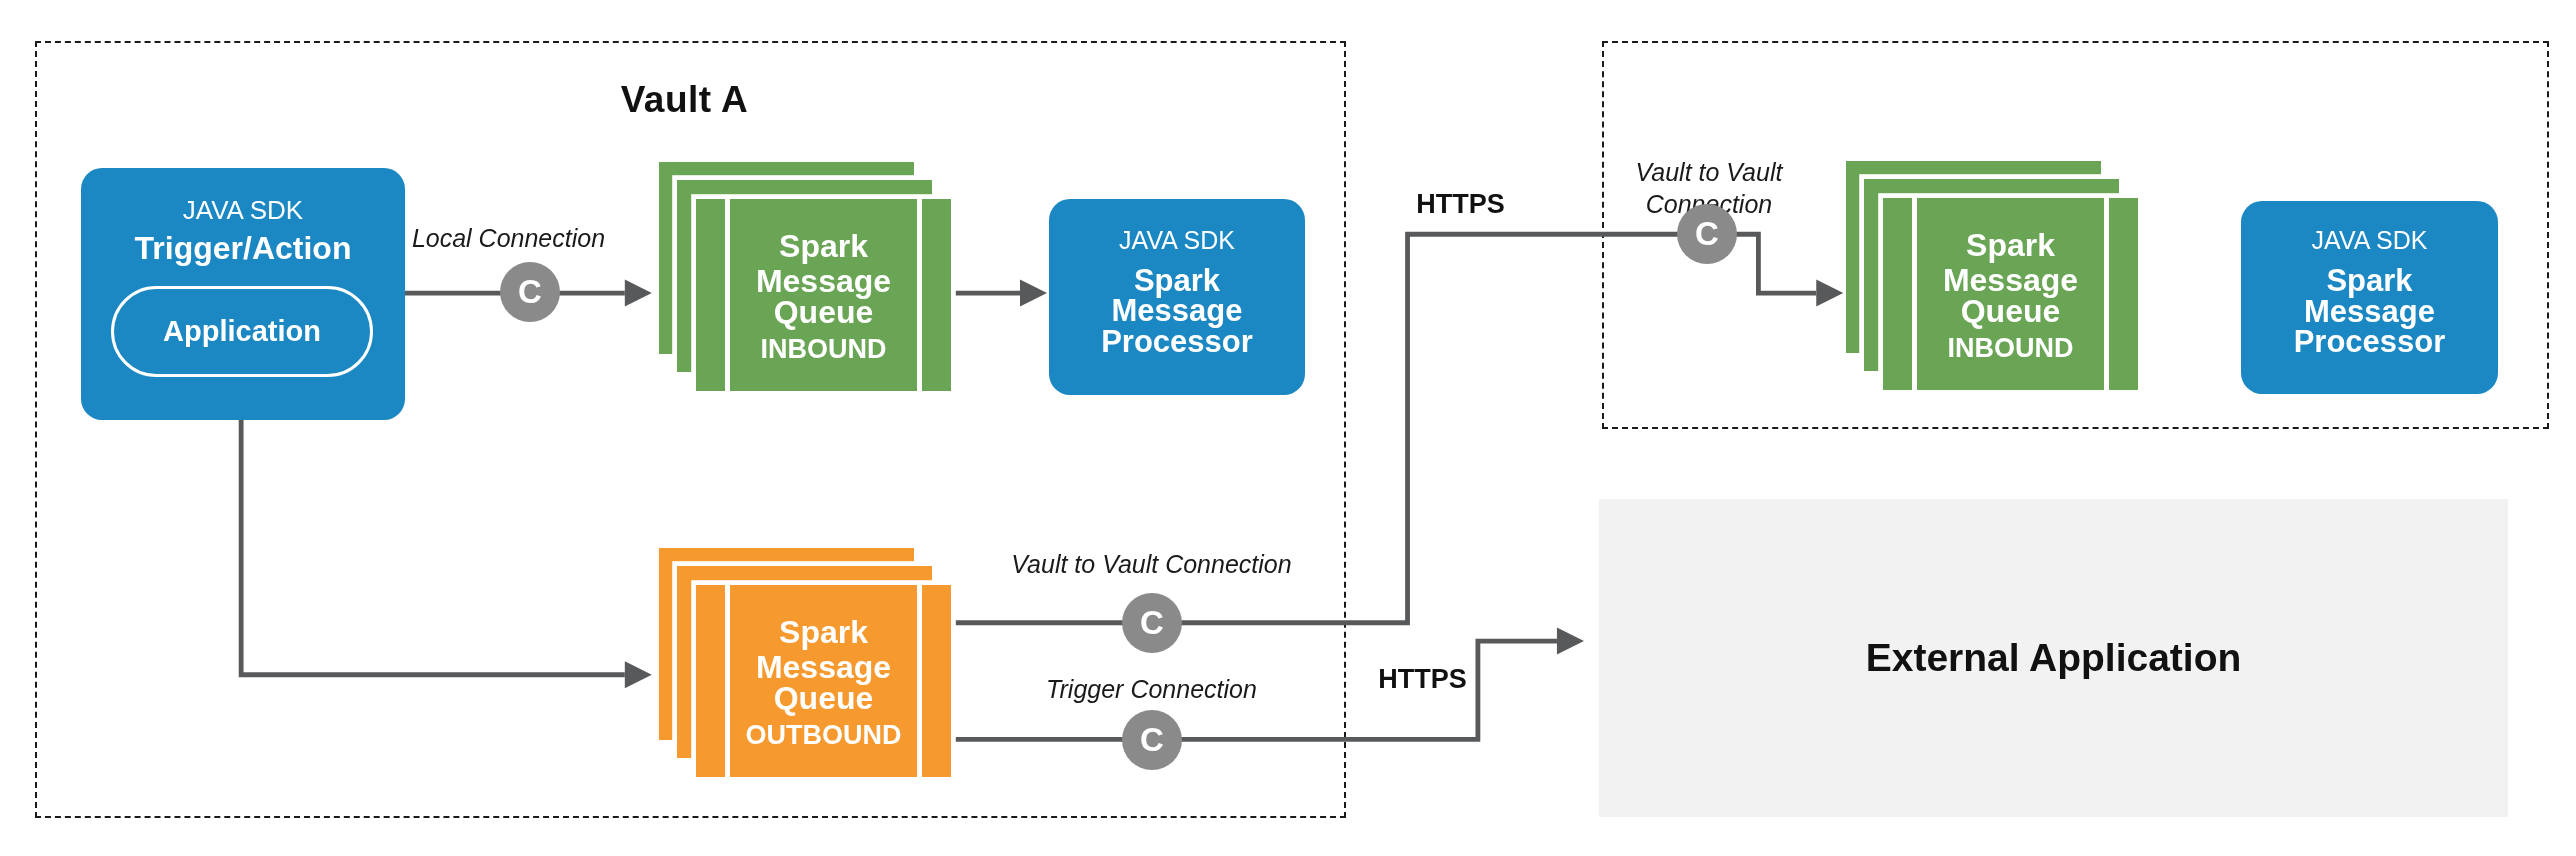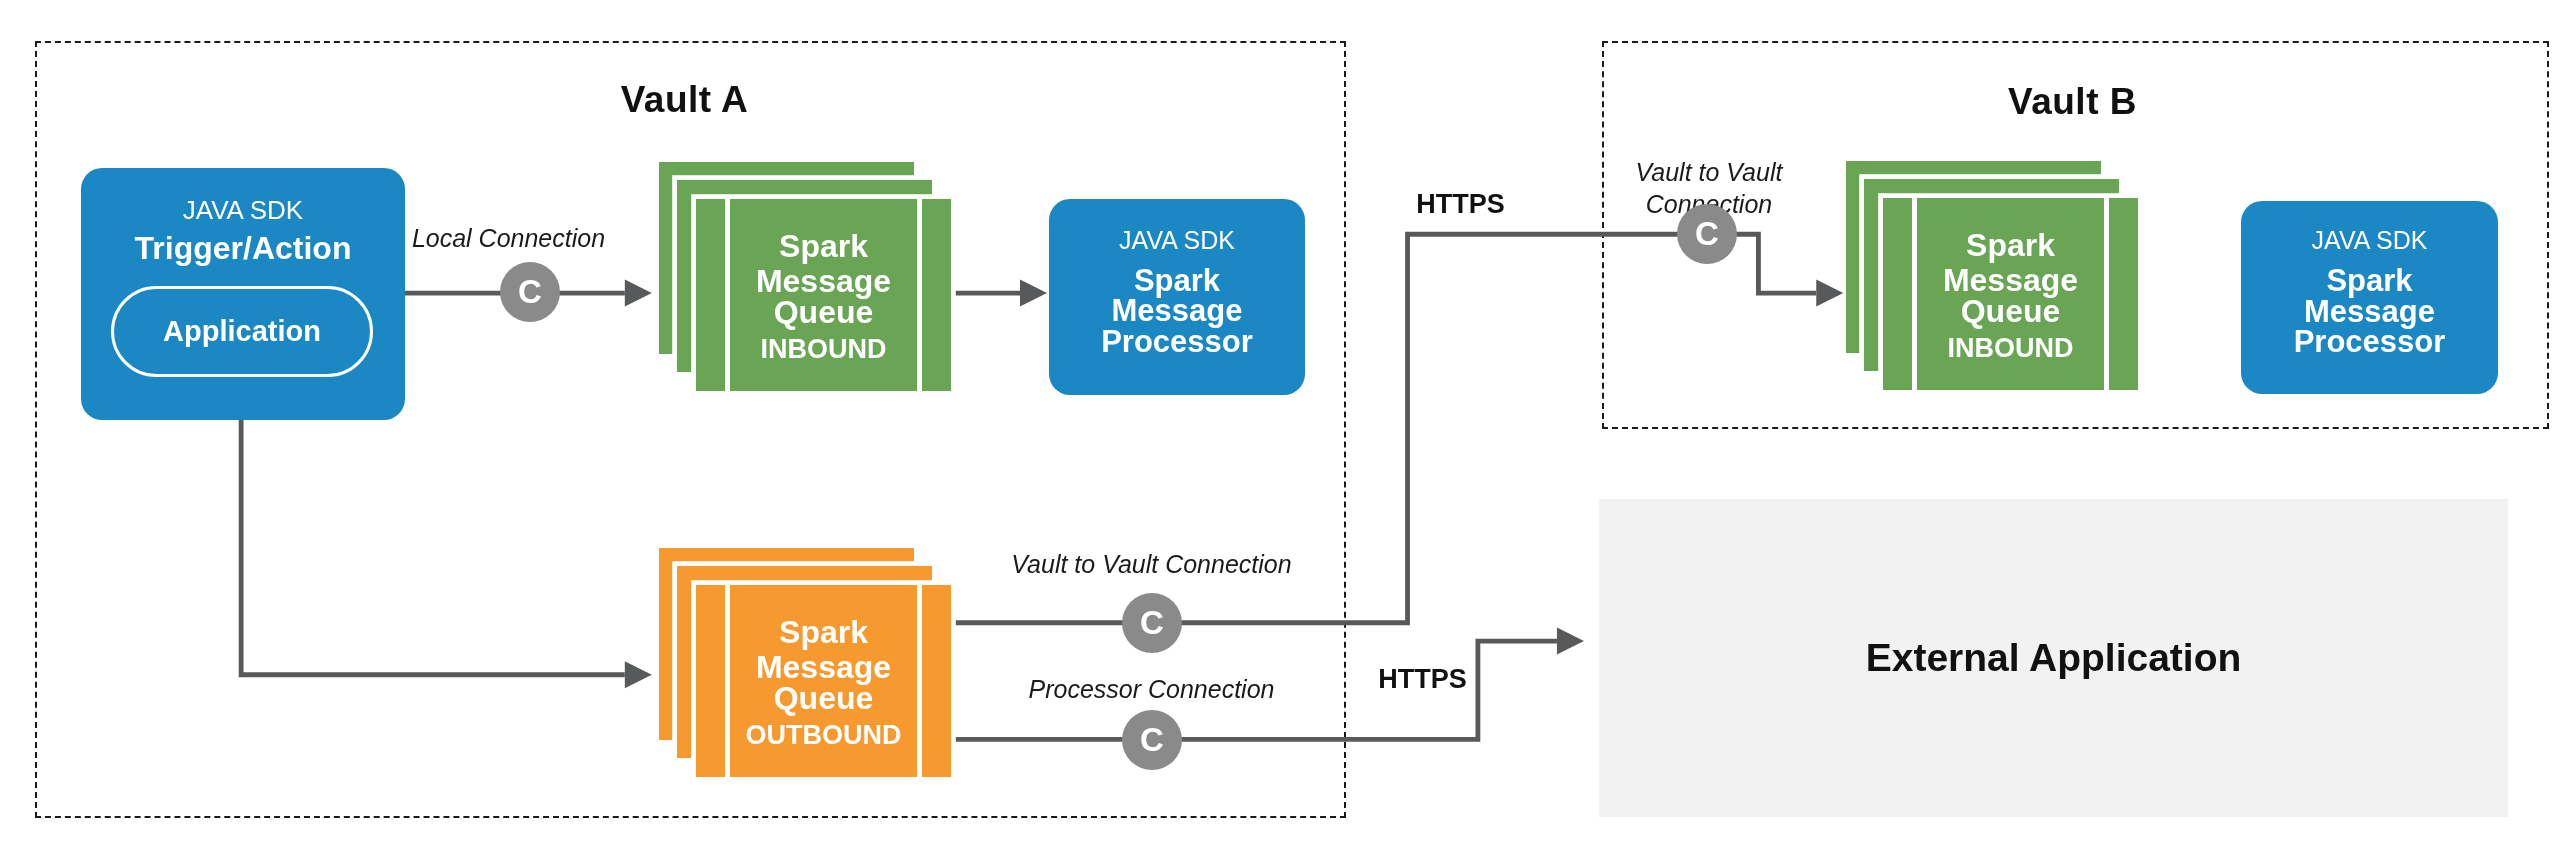--- a/index.html
+++ b/index.html
@@ -169,21 +169,20 @@
     <polygon points="648,686 648,714 676,700"></polygon>
 
     <path d="M988 646 H1460 V243 H1824 V304 H1884"></path>
     <polygon points="1884,290 1884,318 1912,304"></polygon>
 
     <path d="M988 767 H1533 V665 H1615"></path>
     <polygon points="1615,651 1615,679 1643,665"></polygon>
   </svg>
 
   <div class="vault-title" style="left:540px; top:79px; width:289px;">Vault A</div>
-  <div class="vault-title" style="left:1928px; top:81px; width:289px;">Vault B</div>
 
   <div class="node-blue" style="left:81px; top:168px; width:324px; height:252px;">
     <div class="node-row row-sdk" style="top:27px;">JAVA SDK</div>
     <div class="node-row row-bold" style="top:62px;">Trigger/Action</div>
     <div class="queue-oval" style="left:30px; top:118px; width:256px; height:85px;">
       <div class="svc">Application</div>
     </div>
   </div>
 
   <div class="stack" style="left:659px; top:162px; width:291px; height:228px;">
@@ -214,21 +213,21 @@
       <div class="stripe right"></div>
       <div class="node-row row-bold" style="top:29px;">Spark</div>
       <div class="node-row row-bold" style="top:64px;">Message</div>
       <div class="node-row row-bold" style="top:95px;">Queue</div>
       <div class="node-row row-tag" style="top:135px;">OUTBOUND</div>
     </div>
   </div>
 
   <div class="conn-label" style="left:364px; top:224px; width:289px;">Local Connection</div>
   <div class="conn-label" style="left:983px; top:550px; width:337px;">Vault to Vault Connection</div>
-  <div class="conn-label" style="left:983px; top:675px; width:337px;">Processor Connection</div>
+  <div class="conn-label" style="left:983px; top:675px; width:337px;">Trigger Connection</div>
   <div class="conn-label two-line" style="left:1591px; top:136px; width:236px;margin-top:20px;">
     <div>Vault to Vault</div>
     <div>Connection</div>
   </div>
 
   <div class="https-label" style="left:1388px; top:189px; width:145px;">HTTPS</div>
   <div class="https-label" style="left:1350px; top:664px; width:145px;">HTTPS</div>
 
   <div class="badge" style="left:500px; top:262px;">C</div>
   <div class="badge" style="left:1122px; top:593px;">C</div>

